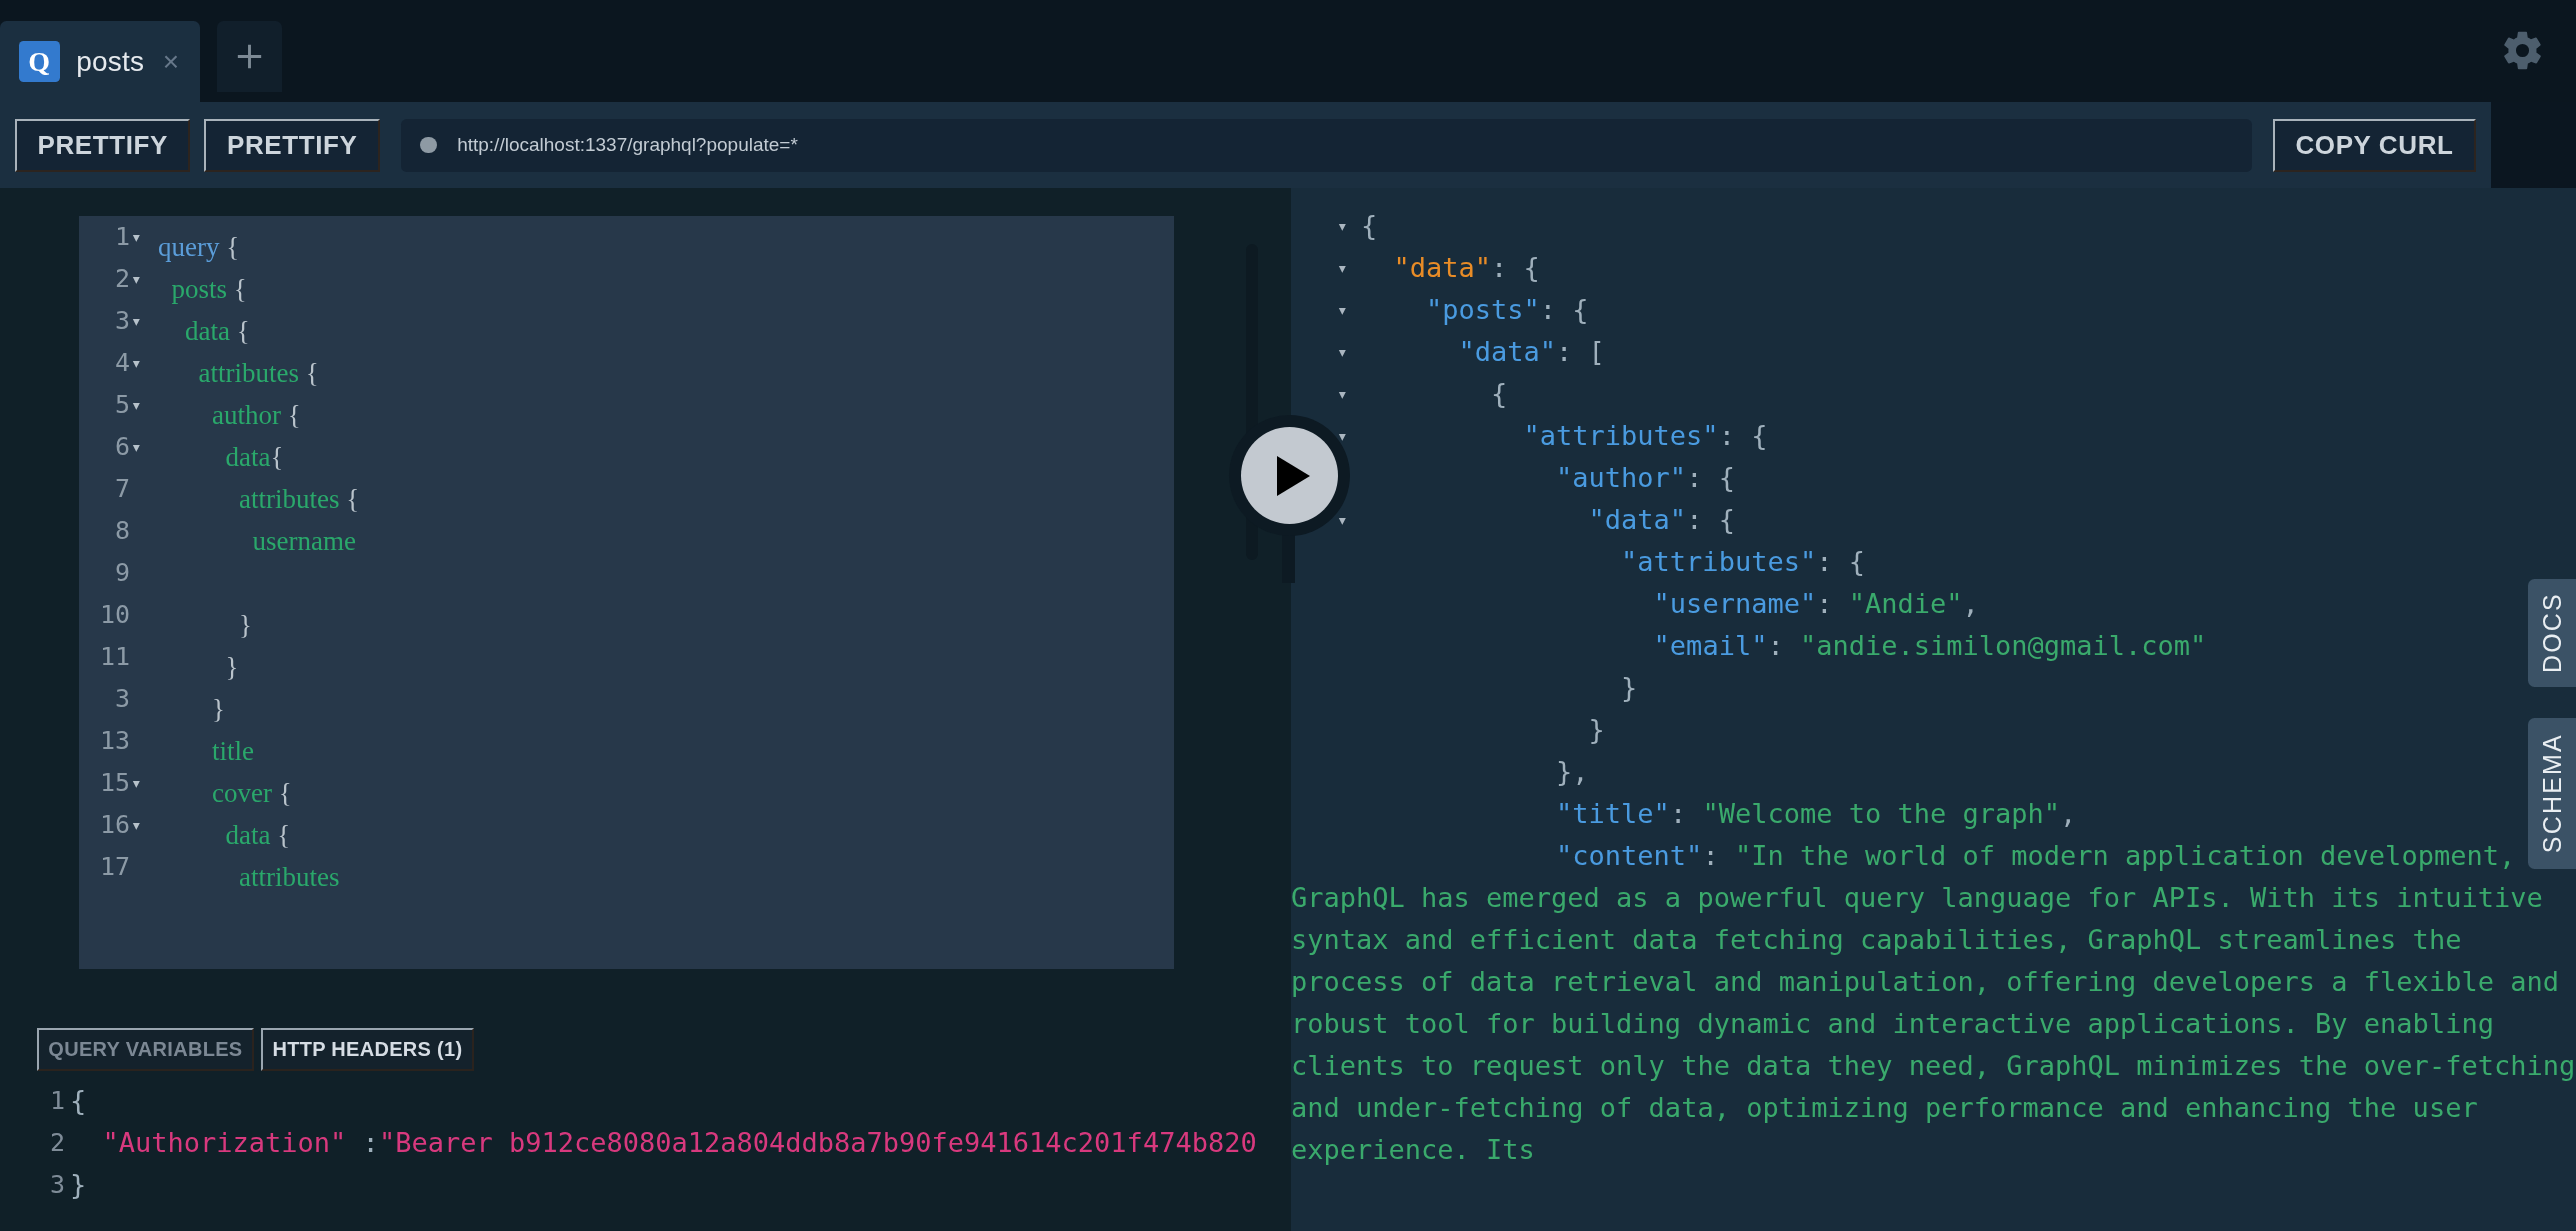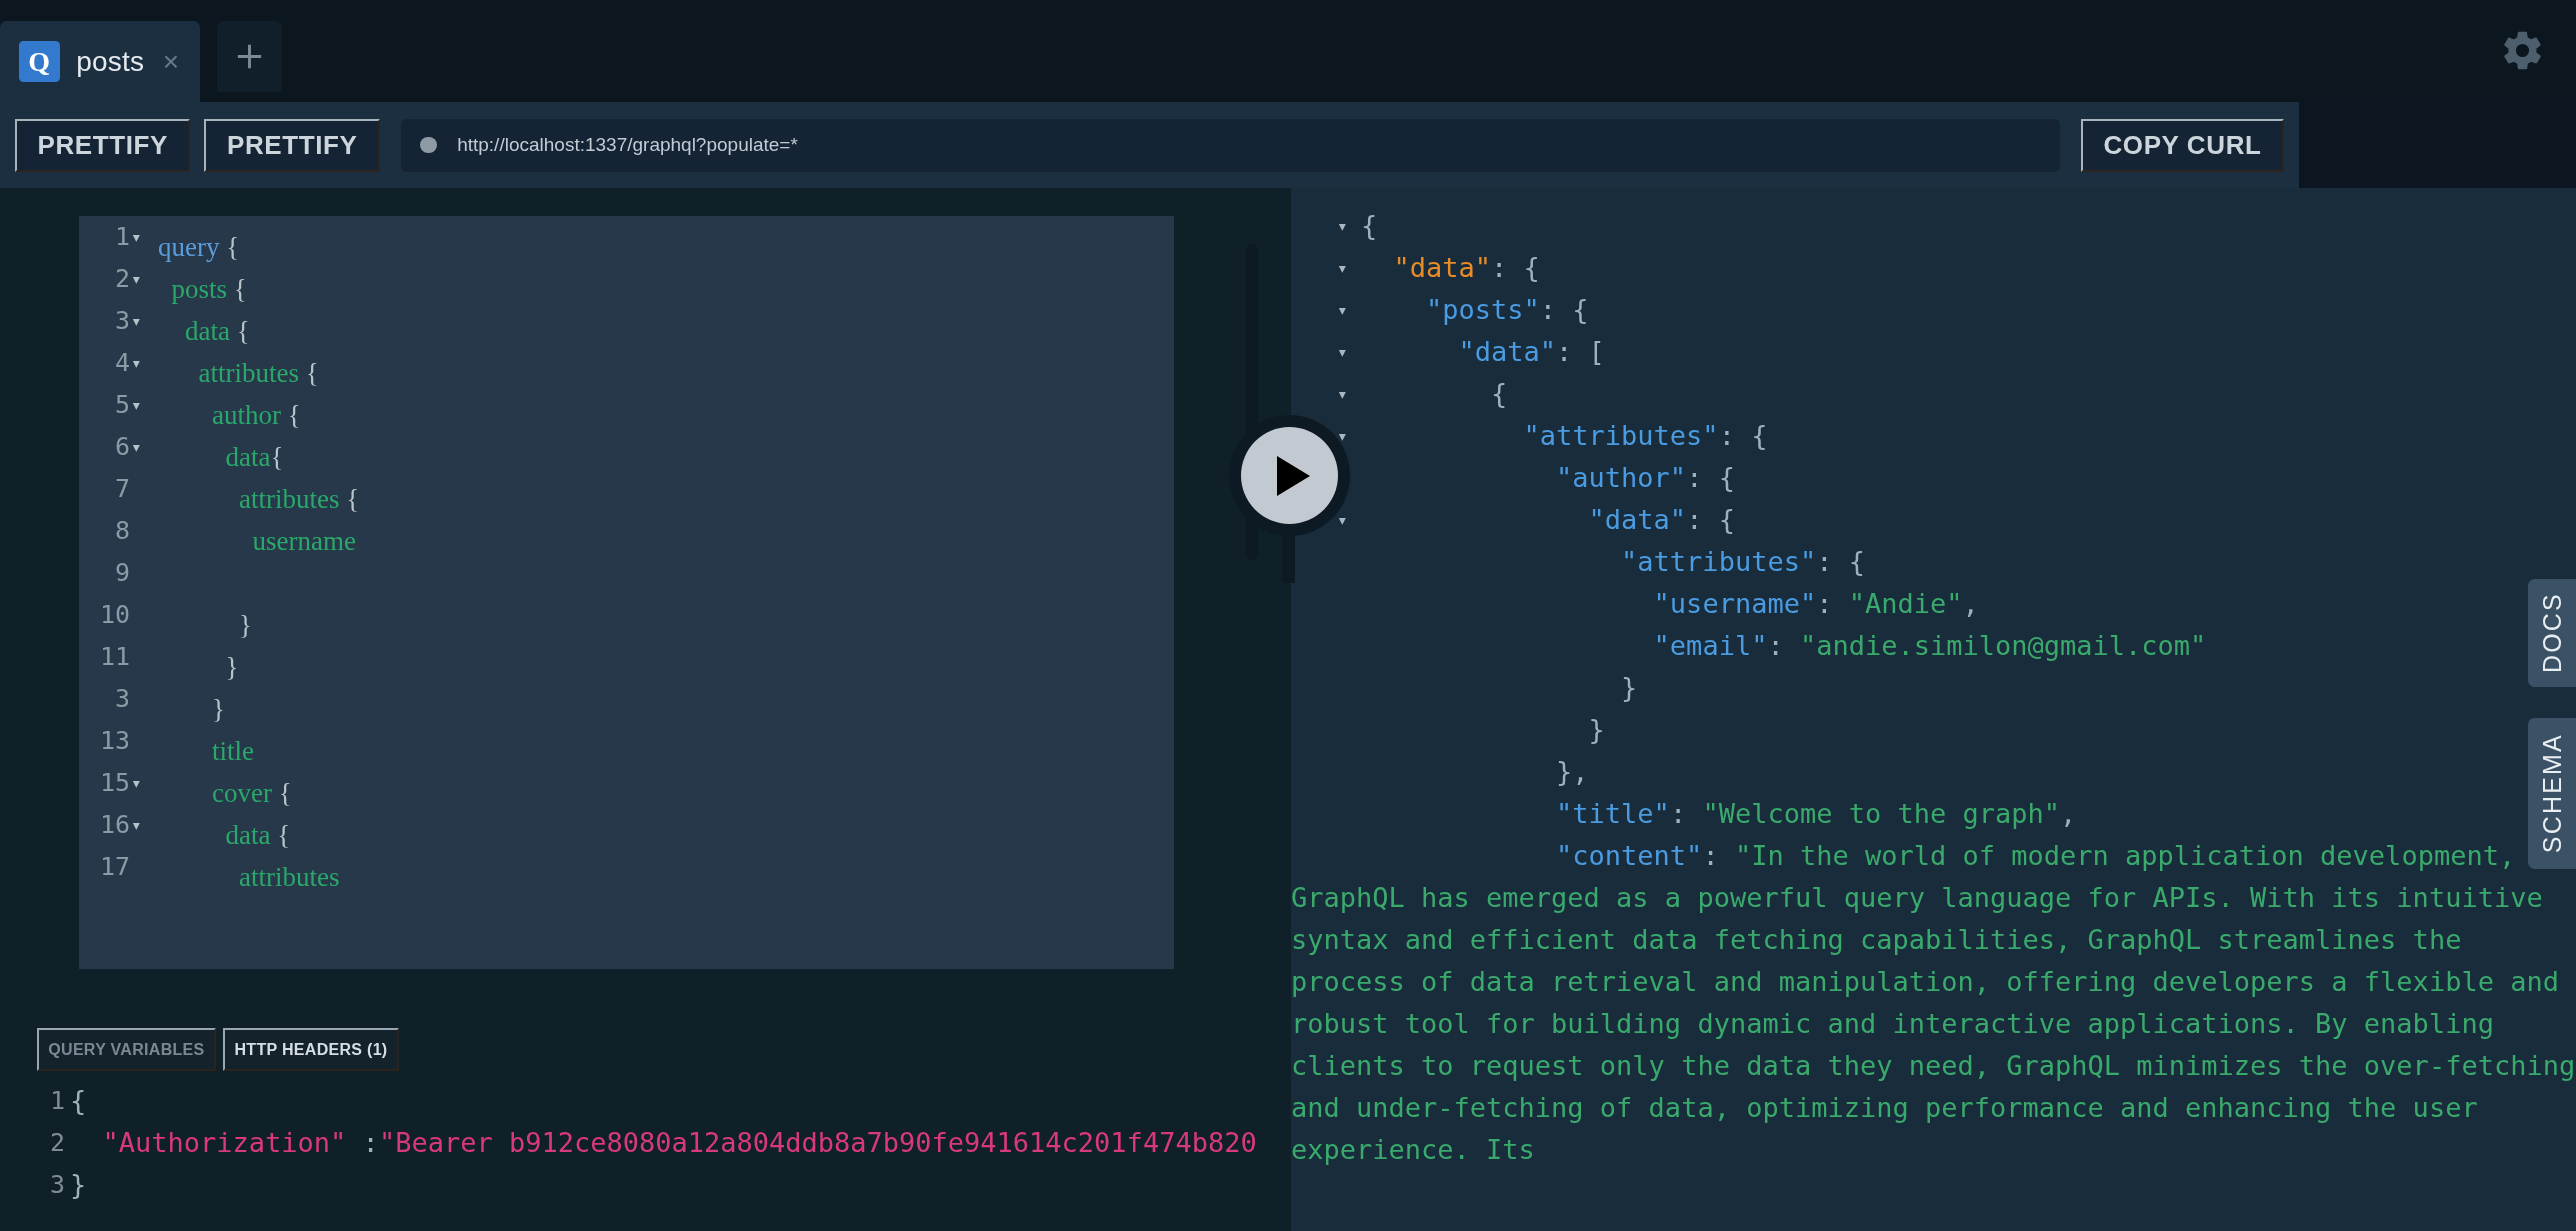--- a/index.html
+++ b/index.html
@@ -40,21 +40,21 @@
     display: flex; align-items: center; justify-content: center;
   }
   .tab-add svg { width: 35px; height: 35px; }
   .gear {
     position: absolute; right: 31px; top: 28px; width: 45px; height: 45px;
     cursor: pointer;
   }
 
   
   .toolbar {
-    position: absolute; left: 0; top: 102px; width: 2299px; height: 86px;
+    position: absolute; left: 0; top: 102px; width: 2491px; height: 86px;
     background: #1b2f40;
     display: flex; align-items: center; padding: 12px 15px; gap: 14px;
   }
   .tbtn {
     height: 53px; padding: 0 20.5px;
     background: #142434;
     border-top: 2.8px solid #a9b3bb; border-left: 2.8px solid #a9b3bb;
     border-right: 2.8px solid #2c241f; border-bottom: 2.8px solid #2c241f;
     color: #cdd5dc; font-size: 26px; font-weight: bold; letter-spacing: 0.6px;
     display: flex; align-items: center; justify-content: center;
@@ -123,21 +123,21 @@
 
   
   .vh-tabs {
     position: absolute; left: 0; top: 802px; width: 1291px; height: 82px;
     background: #102028; display: flex; align-items: center; padding-left: 37px; gap: 7.4px;
   }
   .vh-tab {
     height: 43px; padding: 0 9.3px;
     border-top: 2.8px solid #9aa6b0; border-left: 2.8px solid #9aa6b0;
     border-right: 2.8px solid #2a231e; border-bottom: 2.8px solid #2a231e;
-    background: #14222c; font-size: 16px; font-weight: bold; letter-spacing: 0.3px;
+    background: #14222c; font-size: 20px; font-weight: bold; letter-spacing: 0.3px;
     display: flex; align-items: center; cursor: pointer; margin-top: 37px;
   }
   .vh-tab.inactive { color: #7c8894; }
   .vh-tab.active { color: #d6dde4; }
 
   .headers-editor {
     position: absolute; left: 0; top: 883px; width: 1291px; height: 160px;
     background: #102028; padding-top: 9.3px;
   }
   .h-line { position: relative; height: 42px; line-height: 42px; font-family: "DejaVu Sans Mono", monospace; font-size: 27px; white-space: pre; }

